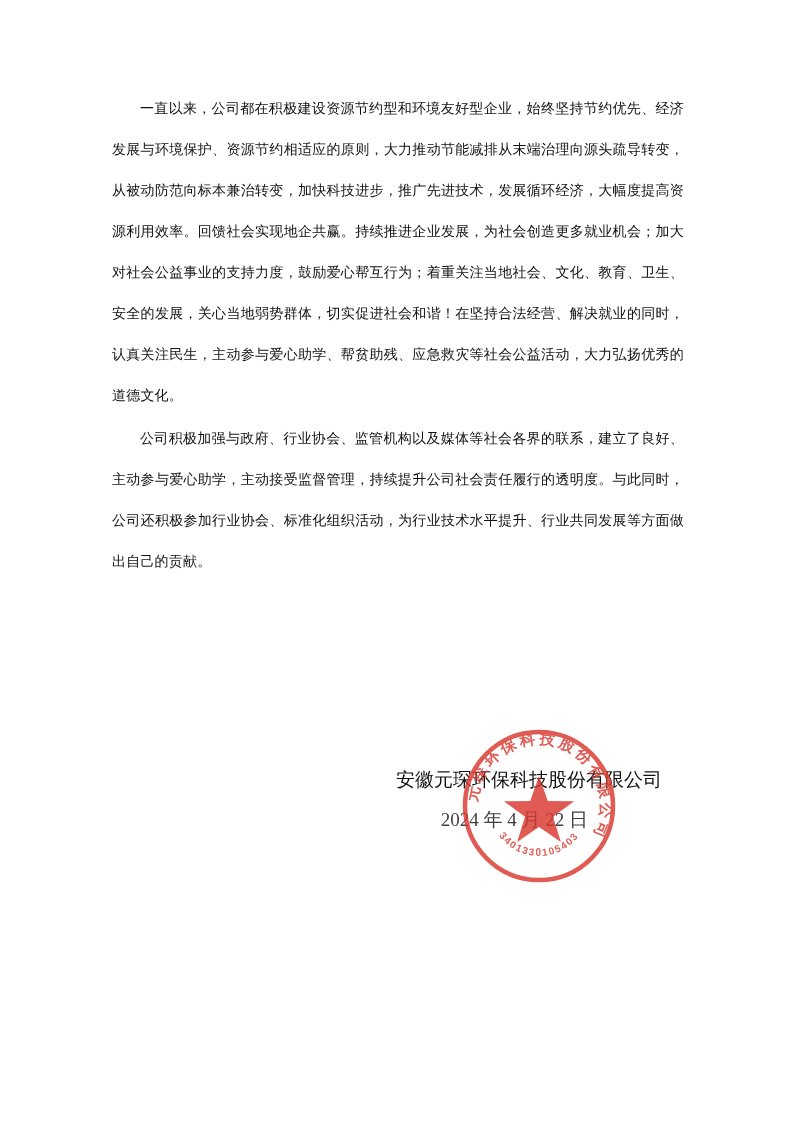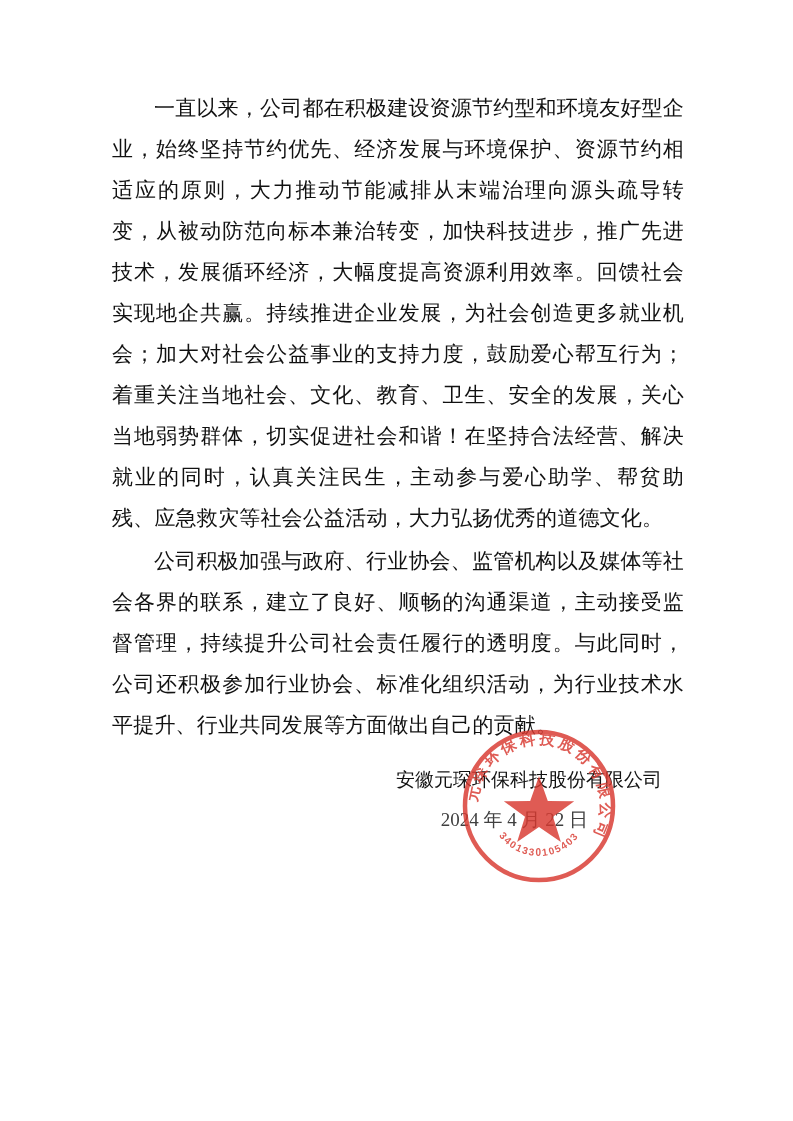--- a/index.html
+++ b/index.html
@@ -26,21 +26,21 @@
   }
 
   .content {
     position: absolute;
     left: 112px;
     top: 88px;
     width: 572px;
   }
 
   .para {
-    font-size: 21px;
+    font-size: 14px;
     line-height: 41px;
     text-align: justify;
     text-justify: inter-ideograph;
     text-indent: 2em;
     margin: 0 0 0 0;
     letter-spacing: 0.2px;
     color: #111;
   }
 
   .para + .para {
@@ -89,21 +89,21 @@
     font-weight: bold;
   }
 </style>
 </head>
 <body>
 
 <div class="page">
 
   <div class="content">
     <p class="para">一直以来，公司都在积极建设资源节约型和环境友好型企业，始终坚持节约优先、经济发展与环境保护、资源节约相适应的原则，大力推动节能减排从末端治理向源头疏导转变，从被动防范向标本兼治转变，加快科技进步，推广先进技术，发展循环经济，大幅度提高资源利用效率。回馈社会实现地企共赢。持续推进企业发展，为社会创造更多就业机会；加大对社会公益事业的支持力度，鼓励爱心帮互行为；着重关注当地社会、文化、教育、卫生、安全的发展，关心当地弱势群体，切实促进社会和谐！在坚持合法经营、解决就业的同时，认真关注民生，主动参与爱心助学、帮贫助残、应急救灾等社会公益活动，大力弘扬优秀的道德文化。</p>
-    <p class="para">公司积极加强与政府、行业协会、监管机构以及媒体等社会各界的联系，建立了良好、顺畅的沟通渠道，主动接受监督管理，持续提升公司社会责任履行的透明度。与此同时，公司还积极参加行业协会、标准化组织活动，为行业技术水平提升、行业共同发展等方面做出自己的贡献。</p>
+    <p class="para">公司积极加强与政府、行业协会、监管机构以及媒体等社会各界的联系，建立了良好、主动参与爱心助学，主动接受监督管理，持续提升公司社会责任履行的透明度。与此同时，公司还积极参加行业协会、标准化组织活动，为行业技术水平提升、行业共同发展等方面做出自己的贡献。</p>
   </div>
 
   <div class="signature-block">
     <div class="sig-line">安徽元琛环保科技股份有限公司</div>
     <div class="sig-date">2024 年 4 月 22 日</div>
   </div>
 
   <div class="seal">
     <svg viewBox="0 0 168 168" xmlns="http://www.w3.org/2000/svg">
       <defs>

